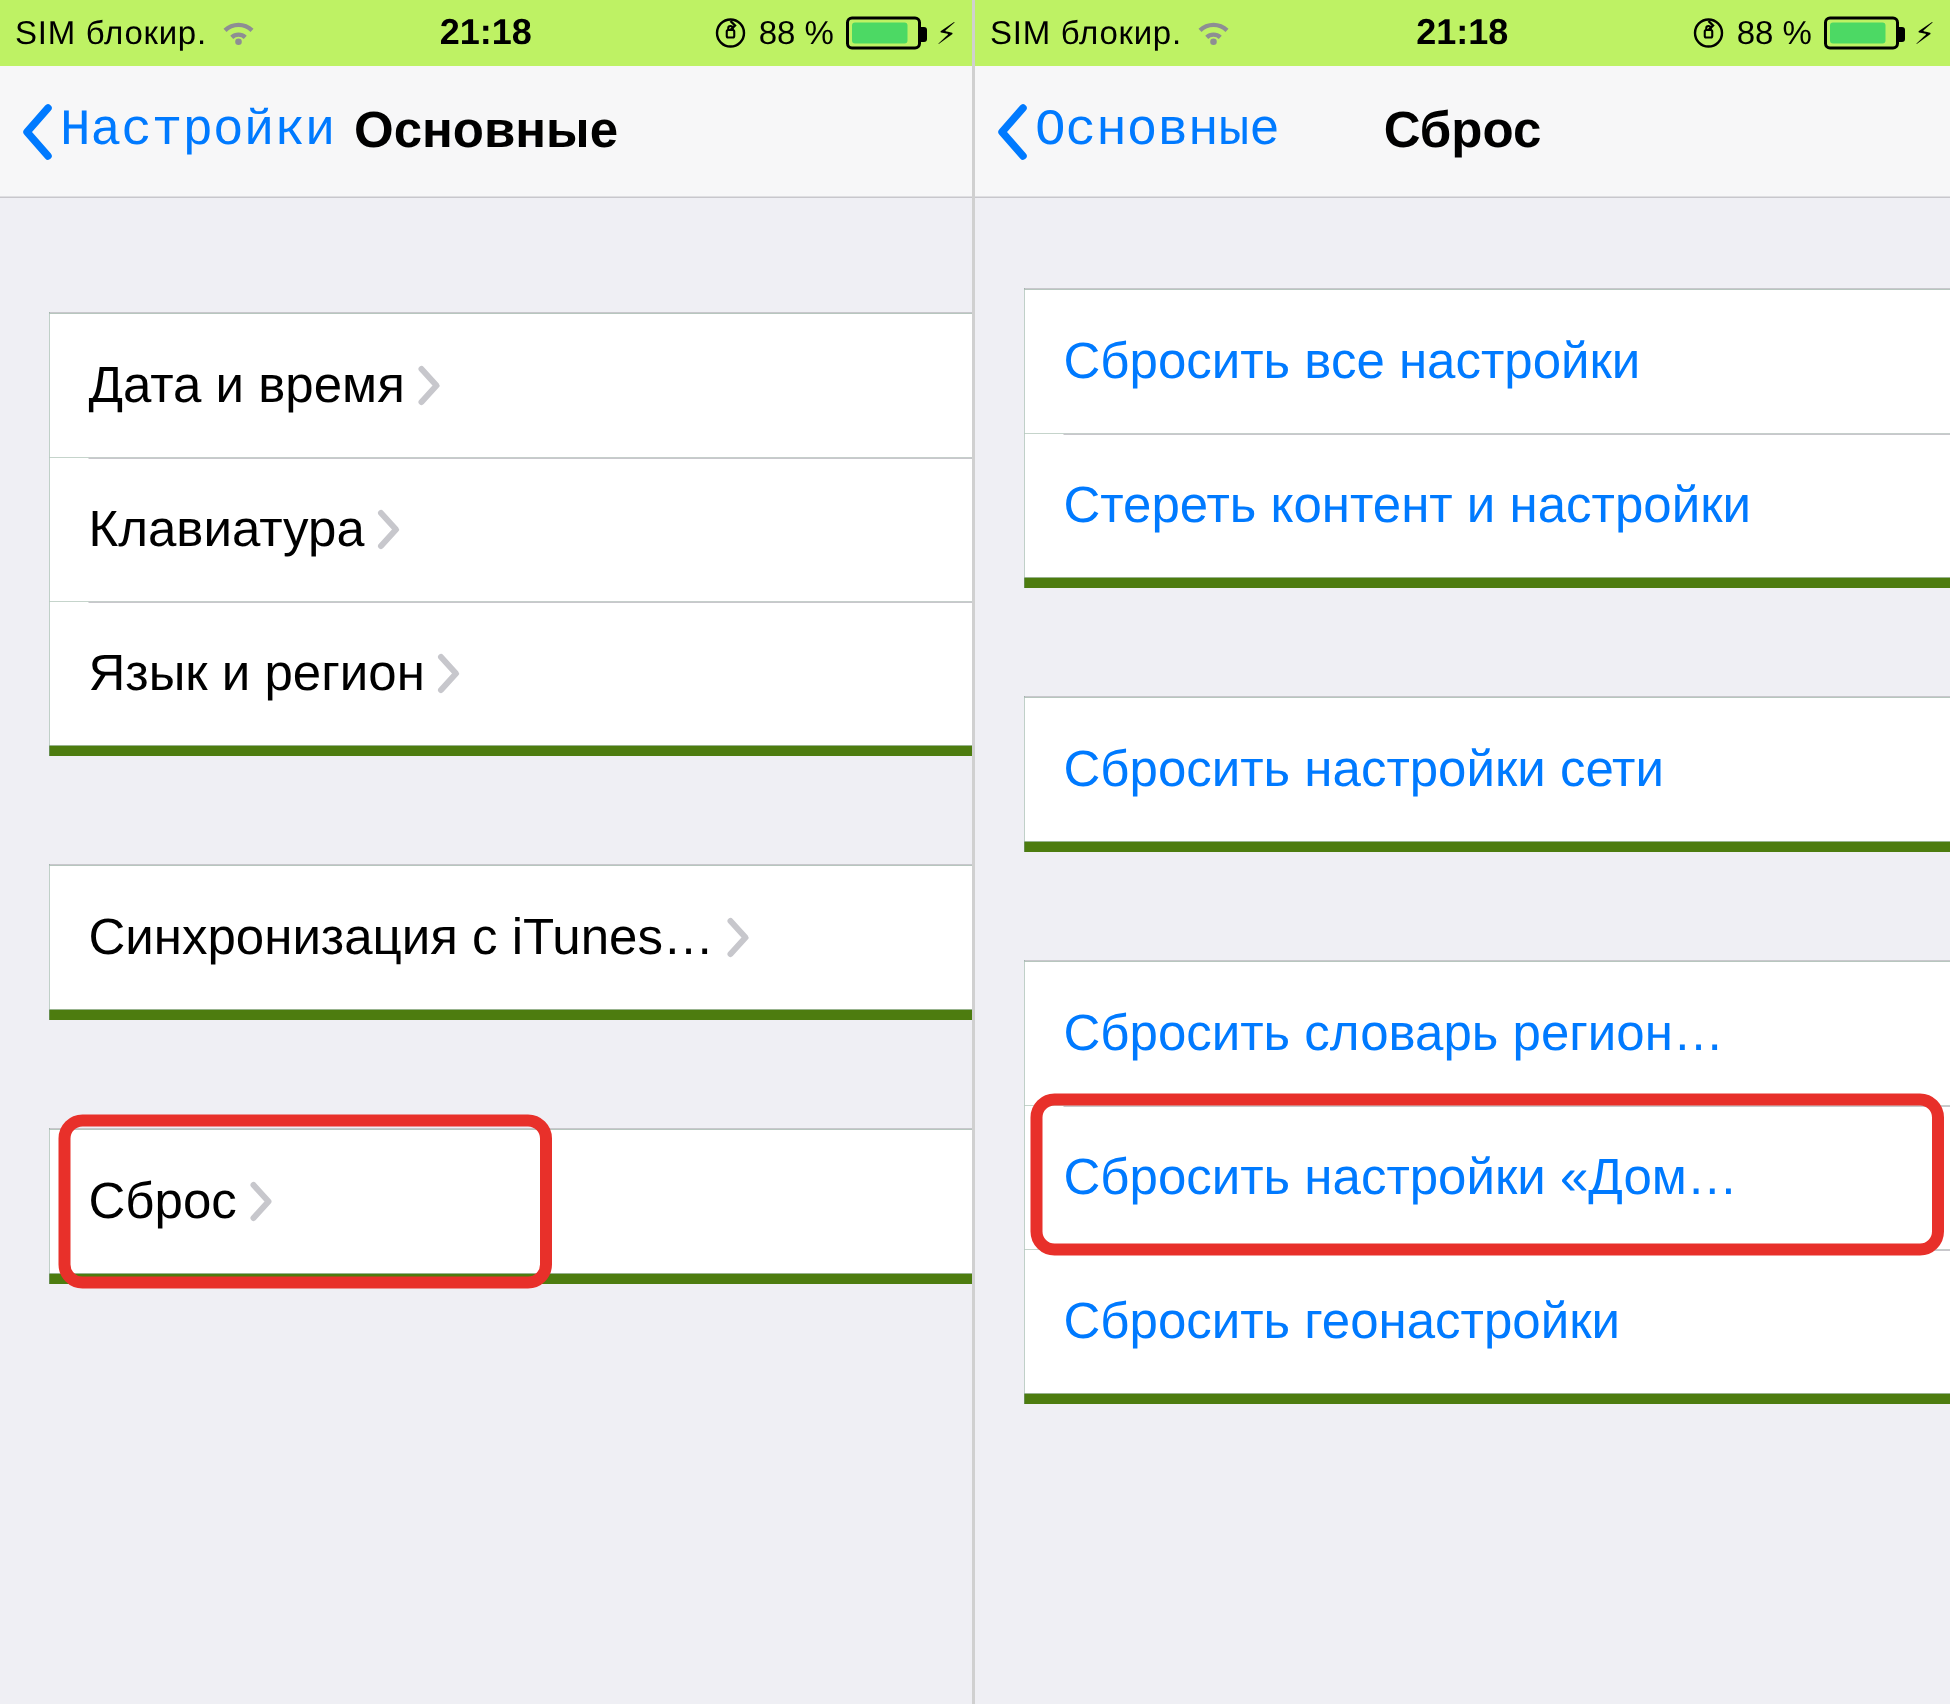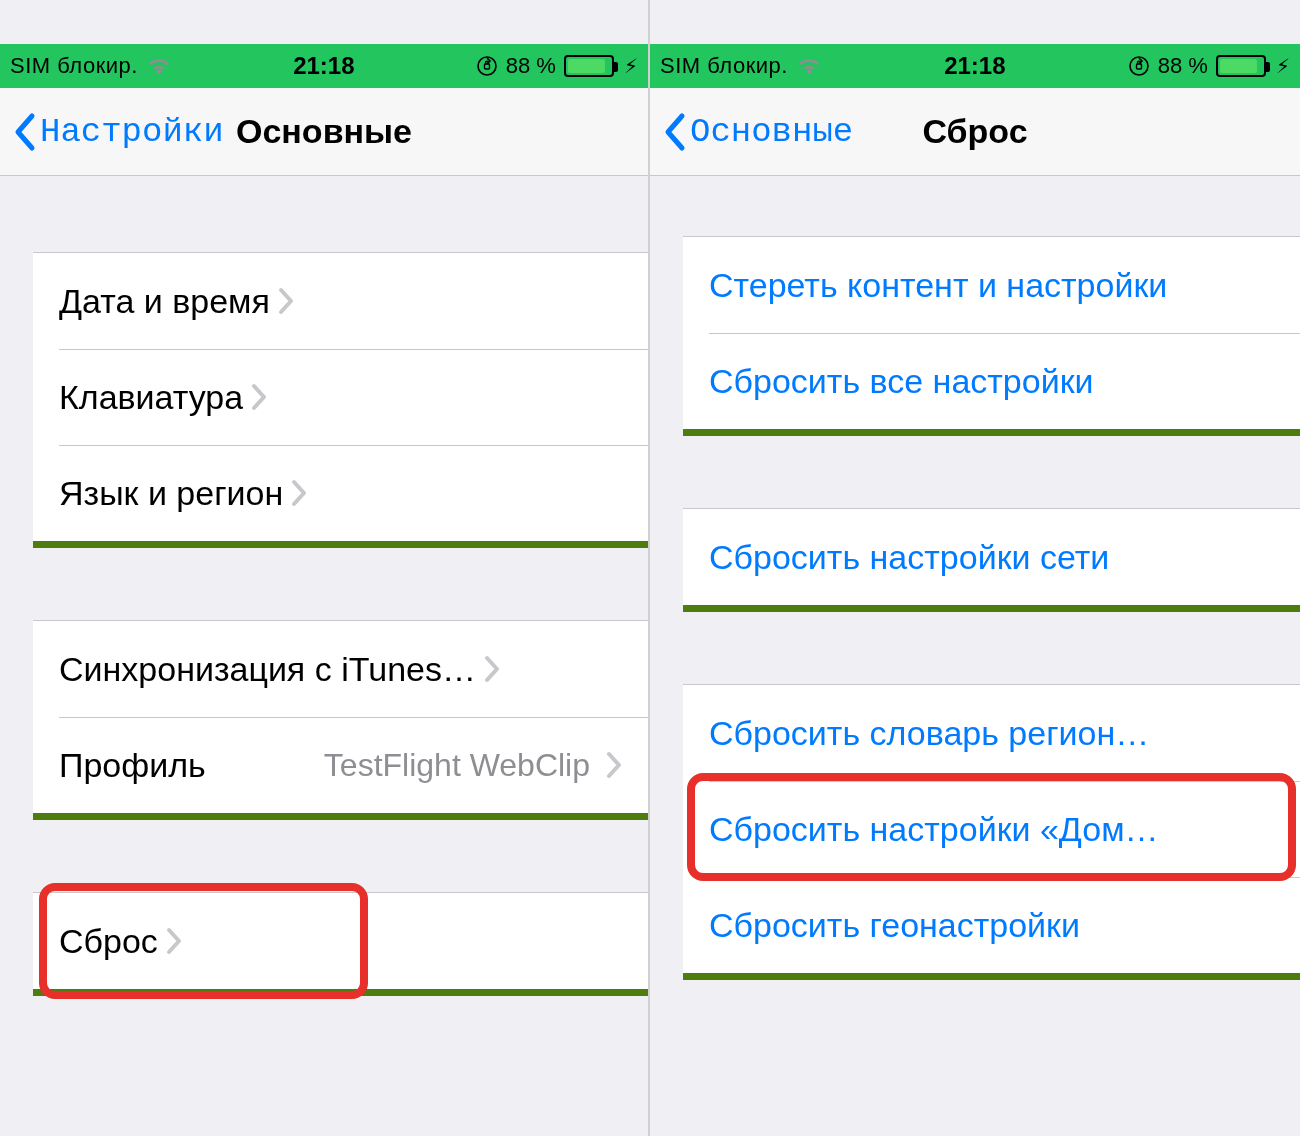--- a/index.html
+++ b/index.html
@@ -17,29 +17,28 @@
     display: flex;
     flex-direction: column;
     overflow: hidden;
     position: relative;
   }
   .screen.left { border-right: 2px solid #d0d0d0; }
 
   
   .status-bar {
     height: 44px;
-    background: #22c55e;
+    background: #bef264;
     display: flex;
     align-items: center;
     justify-content: space-between;
     padding: 0 10px;
     font-size: 22px;
     color: #000;
     font-weight: 400;
-    margin-top: 44px;
   }
   .status-left, .status-right { display: flex; align-items: center; gap: 8px; }
   .status-left { font-size: 22px; }
   .status-center { font-weight: 600; font-size: 24px; }
   .sim-text { letter-spacing: 0.5px; }
   .wifi-icon svg { display: block; }
   .battery-pct { font-size: 22px; }
   .battery-icon {
     width: 50px; height: 22px;
     border: 2px solid #000; border-radius: 4px;
@@ -196,29 +195,20 @@
 
   <div class="group">
     <div class="row">
       <span class="label">Синхронизация с iTunes…</span>
       <span class="chev">
           <svg width="16" height="28" viewBox="0 0 16 28">
             <path d="M3 3 L13 14 L3 25" stroke="#c7c7cc" stroke-width="4" fill="none" stroke-linecap="round" stroke-linejoin="round"></path>
           </svg>
         </span>
     </div>
-    <div class="row">
-      <span class="label">Профиль</span>
-      <span class="value">TestFlight WebClip</span>
-      <span class="chev">
-          <svg width="16" height="28" viewBox="0 0 16 28">
-            <path d="M3 3 L13 14 L3 25" stroke="#c7c7cc" stroke-width="4" fill="none" stroke-linecap="round" stroke-linejoin="round"></path>
-          </svg>
-        </span>
-    </div>
   </div>
 
   <div class="group-gap"></div>
 
   <div class="group" style="position:relative;">
     <div class="row">
       <span class="label">Сброс</span>
       <span class="chev">
           <svg width="16" height="28" viewBox="0 0 16 28">
             <path d="M3 3 L13 14 L3 25" stroke="#c7c7cc" stroke-width="4" fill="none" stroke-linecap="round" stroke-linejoin="round"></path>
@@ -268,25 +258,25 @@
       </span>
       <span>Основные</span>
     </div>
     <div class="nav-title">Сброс</div>
   </div>
 
   <div class="group-gap small"></div>
 
   <div class="group">
     <div class="row blue">
+      <span class="label">Сбросить все настройки</span>
+    </div>
+    <div class="row blue">
       <span class="label">Стереть контент и настройки</span>
     </div>
-    <div class="row blue">
-      <span class="label">Сбросить все настройки</span>
-    </div>
   </div>
 
   <div class="group-gap"></div>
 
   <div class="group">
     <div class="row blue">
       <span class="label">Сбросить настройки сети</span>
     </div>
   </div>
 

